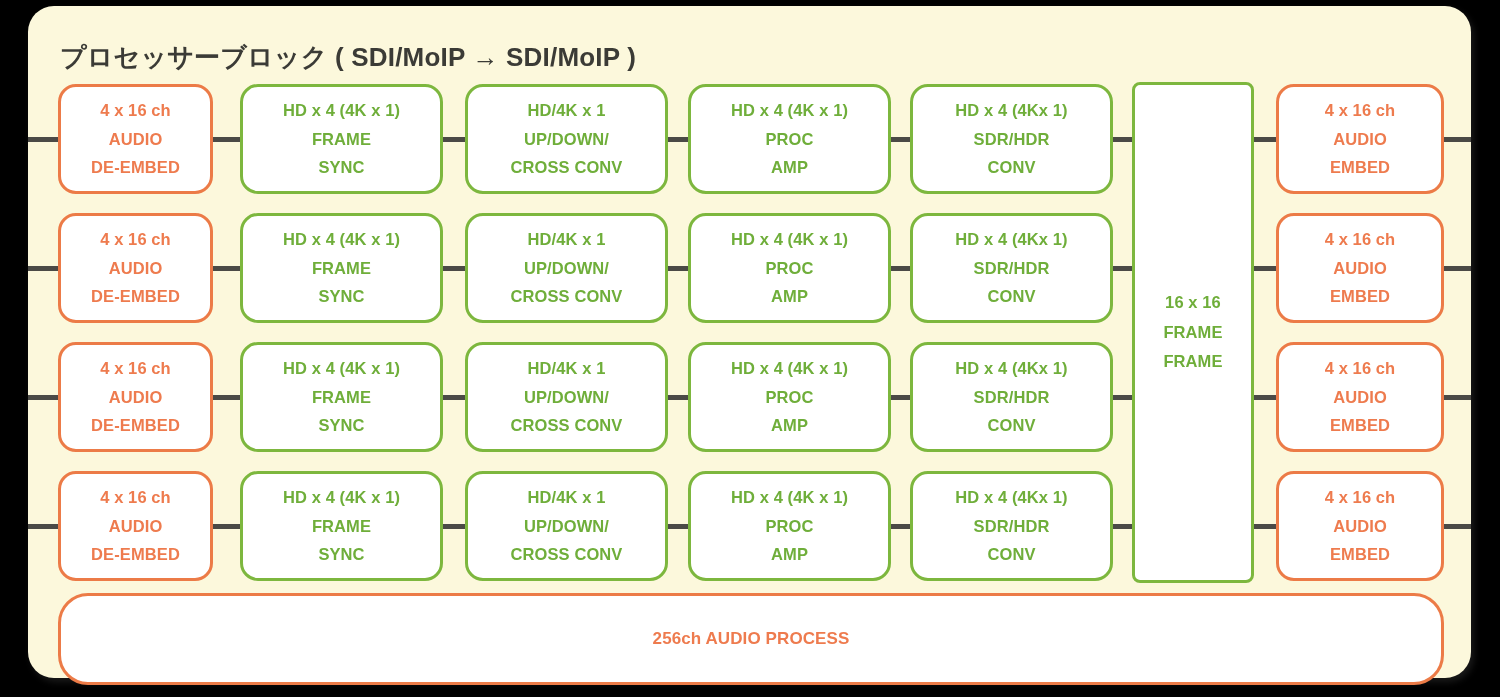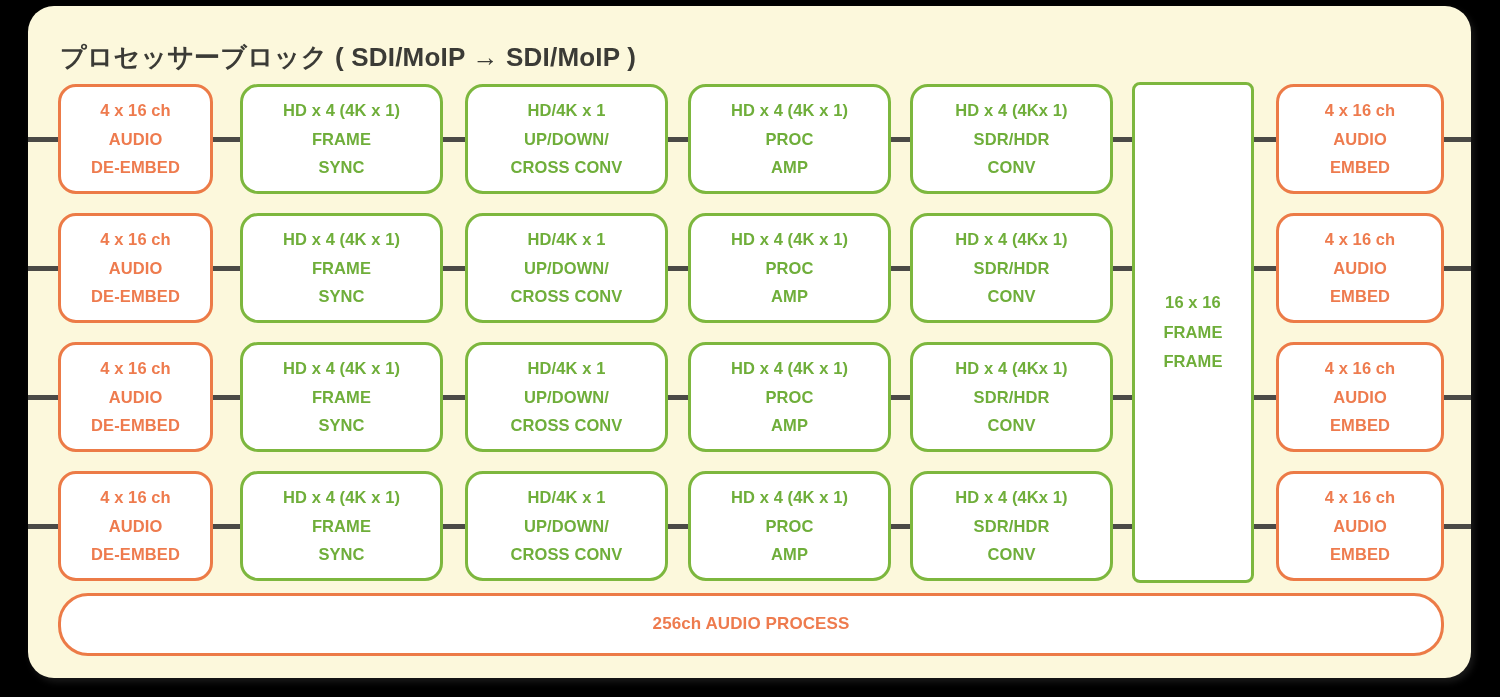--- a/index.html
+++ b/index.html
@@ -249,20 +249,20 @@
         <div class="conn" style="left: 640px; top: 518px; width: 20px;"></div>
         <div class="conn" style="left: 863px; top: 518px; width: 19px;"></div>
         <div class="conn" style="left: 1085px; top: 518px; width: 19px;"></div>
         <div class="conn" style="left: 1226px; top: 518px; width: 22px;"></div>
         <div class="conn" style="left: 1416px; top: 518px; width: 27px;"></div>
         <div class="block green tall" style="left: 1104px; top: 76px; width: 122px; height: 501px;">
           <span class="ln">16 x 16</span>
           <span class="ln">FRAME</span>
           <span class="ln">FRAME</span>
         </div>
-        <div class="block orange bar" style="left: 30px; top: 587px; width: 1386px; height: 63px;">
+        <div class="block orange bar" style="left: 30px; top: 587px; width: 1386px; height: 92px;">
           <span class="ln">256ch AUDIO PROCESS</span>
         </div>
       </div>
 
   </div>
 
 </div>
 
 </body></html>

